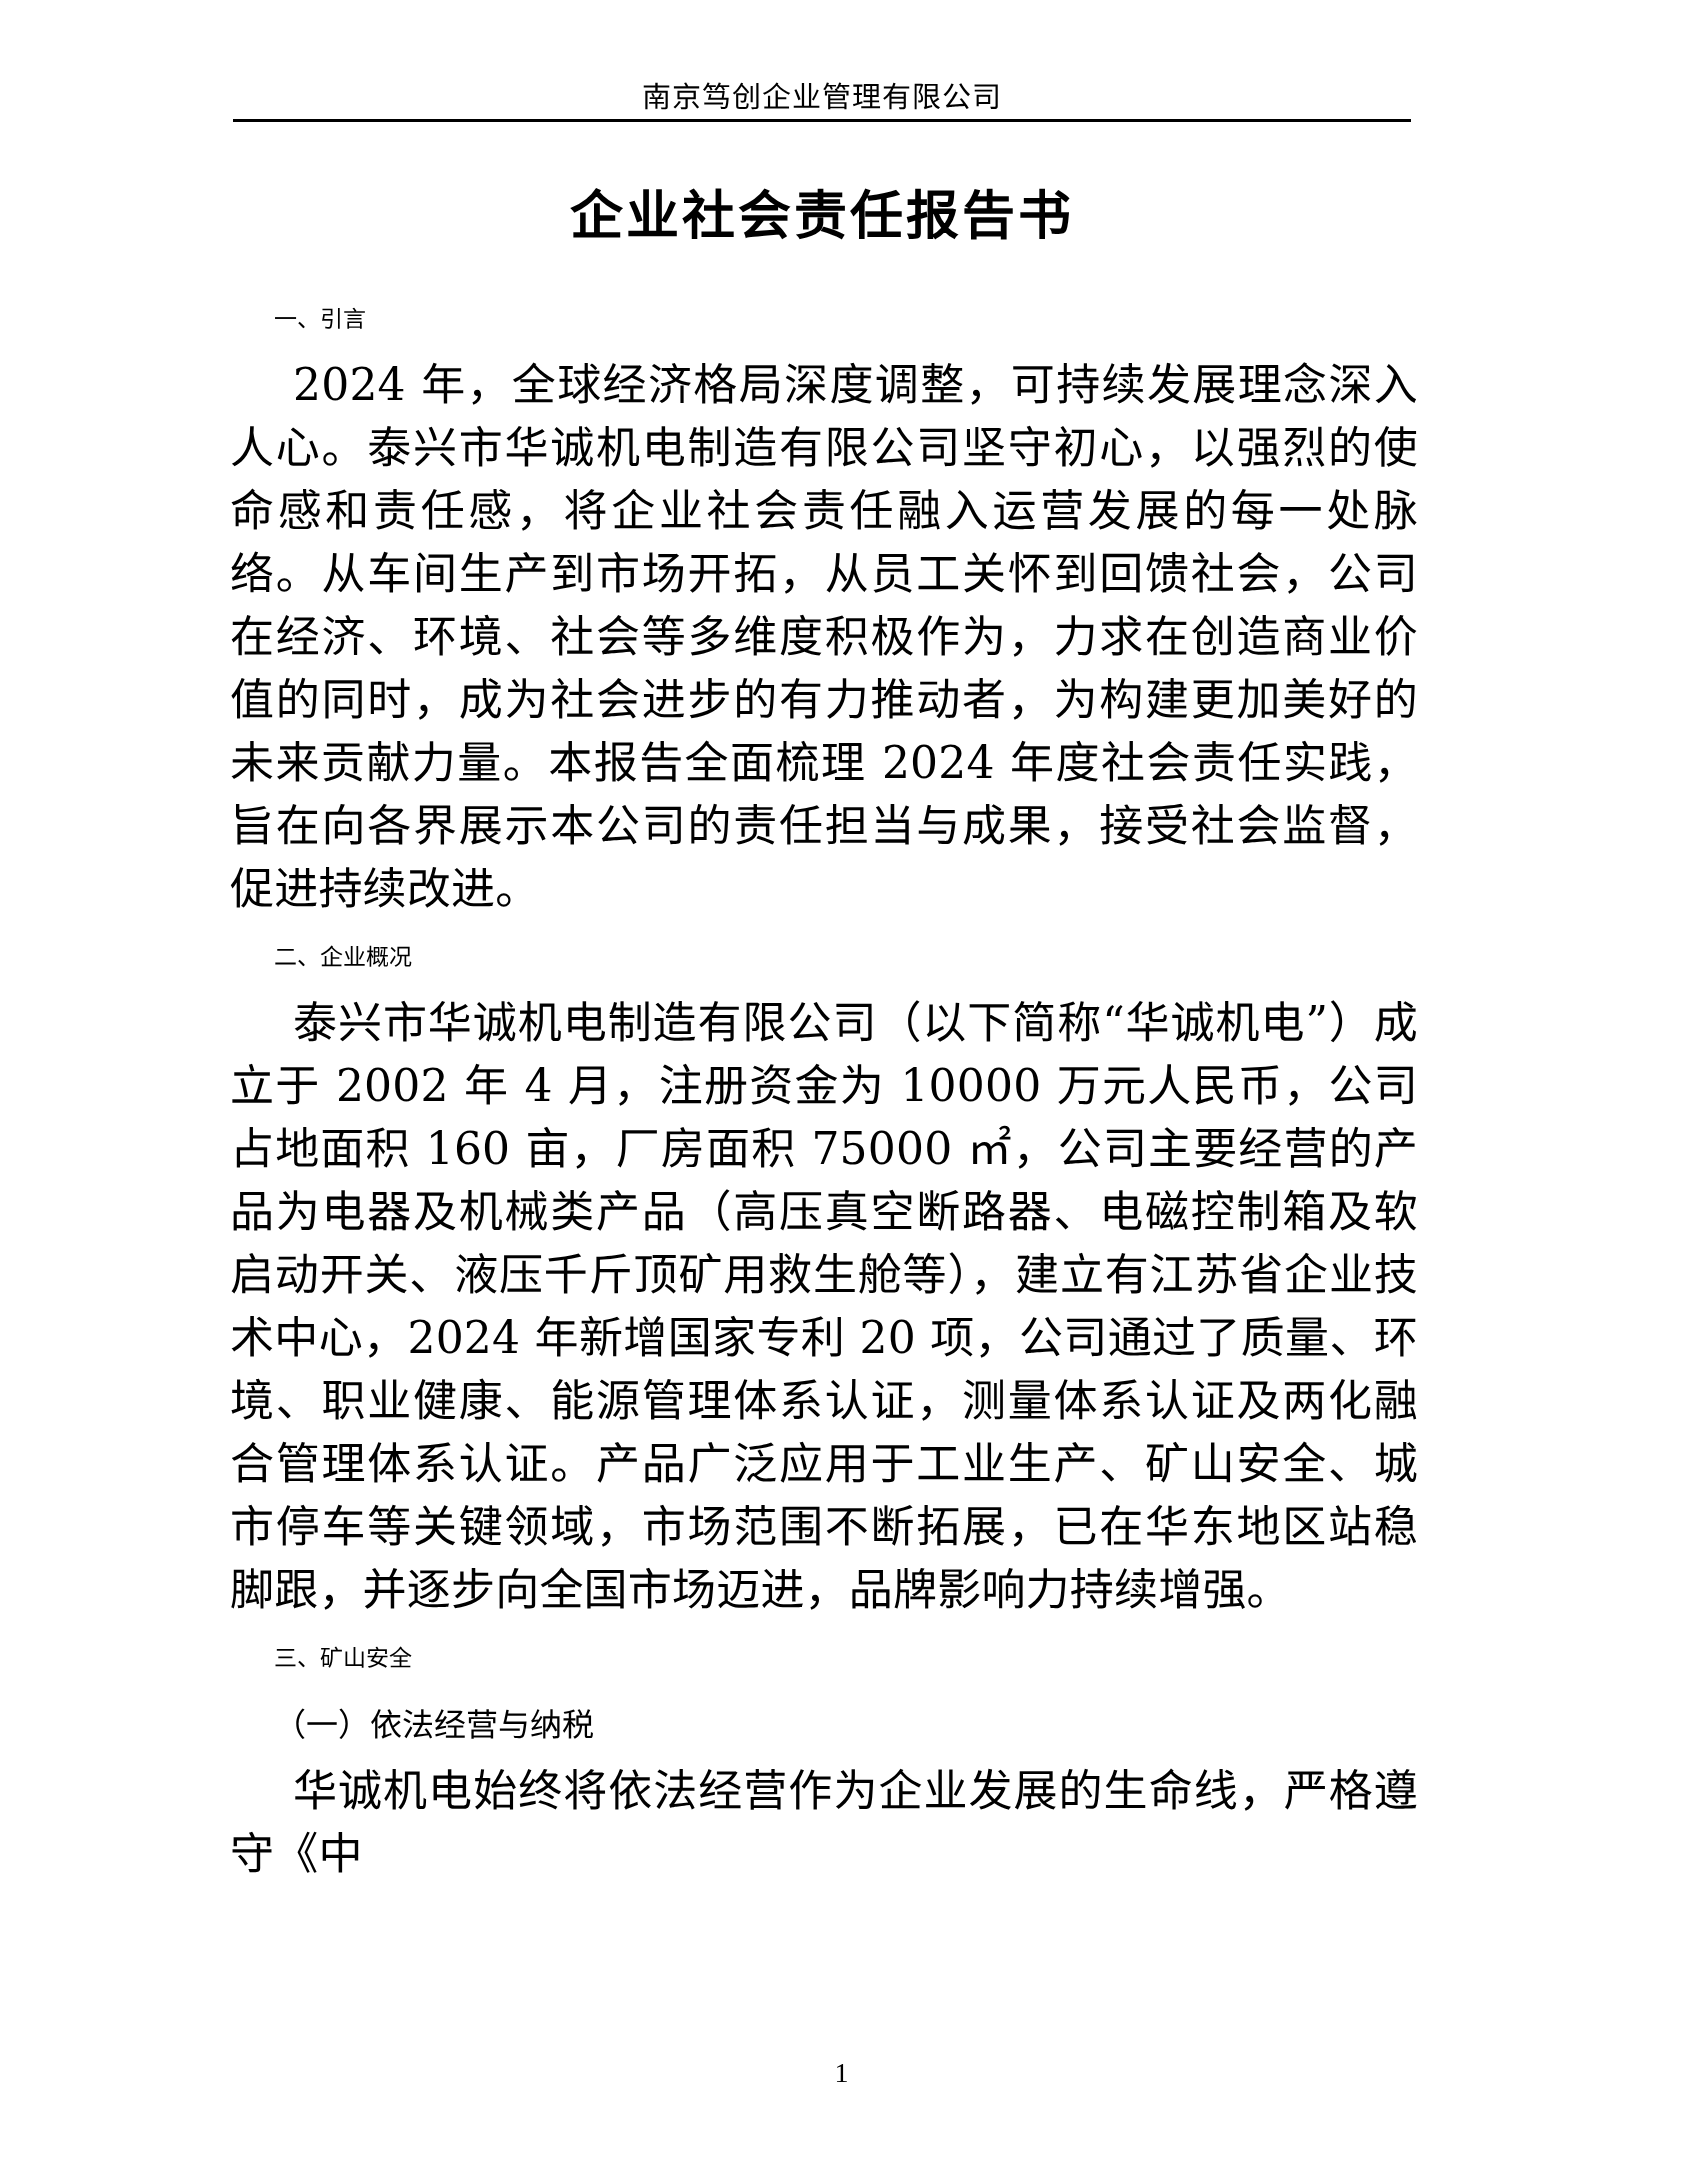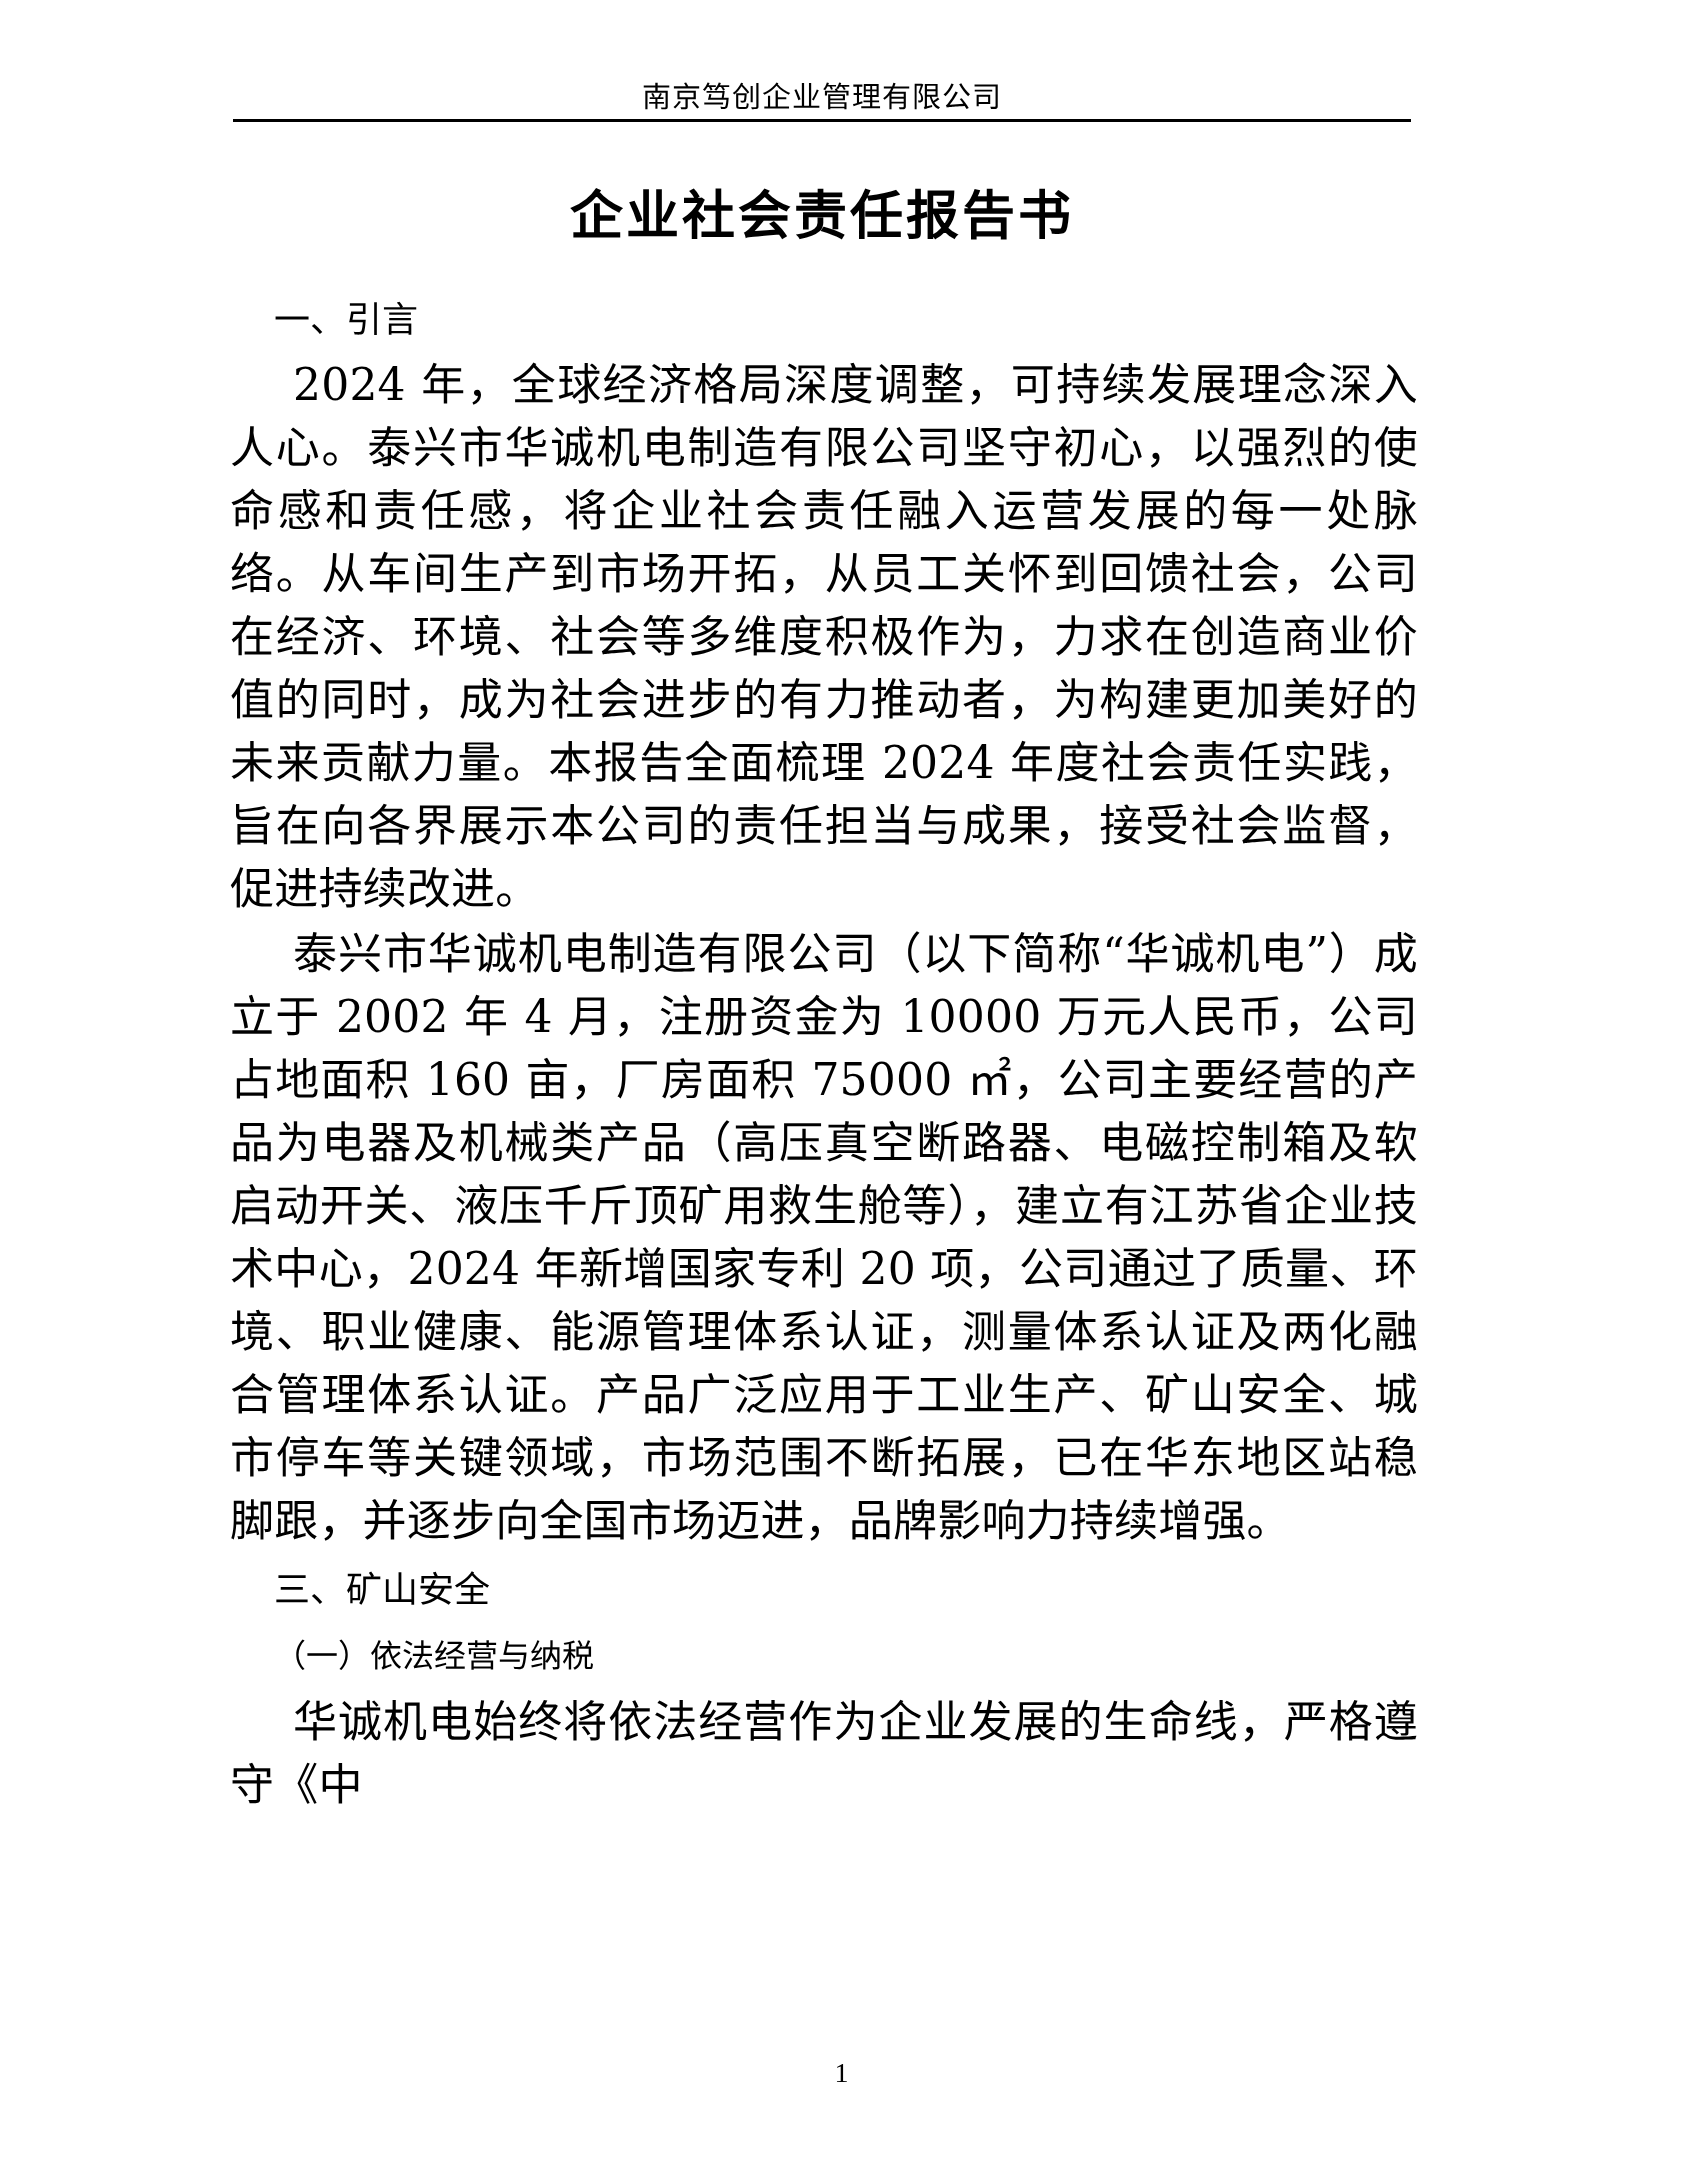--- a/index.html
+++ b/index.html
@@ -53,21 +53,21 @@
     letter-spacing: 3px;
     font-family: Liberation Mono, monospace;
   }
   .content {
     position: absolute;
     left: 230px;
     top: 282px;
     width: 1188px;
   }
   .h-sec {
-    font-size: 36px;
+    font-size: 23px;
     line-height: 63px;
     text-indent: 44px;
     margin: 6px 0 2px 0;
     font-family: "DejaVu Serif", "Liberation Serif", serif;
   }
   .h-sub {
     font-size: 32px;
     line-height: 63px;
     text-indent: 44px;
     margin: 4px 0 2px 0;
@@ -101,20 +101,21 @@
   <div class="header">南京笃创企业管理有限公司</div>
   <div class="header-rule"></div>
 
   <div class="doc-title">企业社会责任报告书</div>
 
   <div class="content">
 
     <div class="h-sec">一、引言</div>
     <p class="body">2024 年，全球经济格局深度调整，可持续发展理念深入人心。泰兴市华诚机电制造有限公司坚守初心，以强烈的使命感和责任感，将企业社会责任融入运营发展的每一处脉络。从车间生产到市场开拓，从员工关怀到回馈社会，公司在经济、环境、社会等多维度积极作为，力求在创造商业价值的同时，成为社会进步的有力推动者，为构建更加美好的未来贡献力量。本报告全面梳理 2024 年度社会责任实践，旨在向各界展示本公司的责任担当与成果，接受社会监督，促进持续改进。</p>
 
+    <div class="h-sec">二、企业概况</div>
     <p class="body">泰兴市华诚机电制造有限公司（以下简称“华诚机电”）成立于 2002 年 4 月，注册资金为 10000 万元人民币，公司占地面积 160 亩，厂房面积 75000 ㎡，公司主要经营的产品为电器及机械类产品（高压真空断路器、电磁控制箱及软启动开关、液压千斤顶矿用救生舱等），建立有江苏省企业技术中心，2024 年新增国家专利 20 项，公司通过了质量、环境、职业健康、能源管理体系认证，测量体系认证及两化融合管理体系认证。产品广泛应用于工业生产、矿山安全、城市停车等关键领域，市场范围不断拓展，已在华东地区站稳脚跟，并逐步向全国市场迈进，品牌影响力持续增强。</p>
 
     <div class="h-sec">三、矿山安全</div>
     <div class="h-sub">（一）依法经营与纳税</div>
     <p class="body">华诚机电始终将依法经营作为企业发展的生命线，严格遵守《中</p>
 
   </div>
 
   <div class="page-number">1</div>
 

